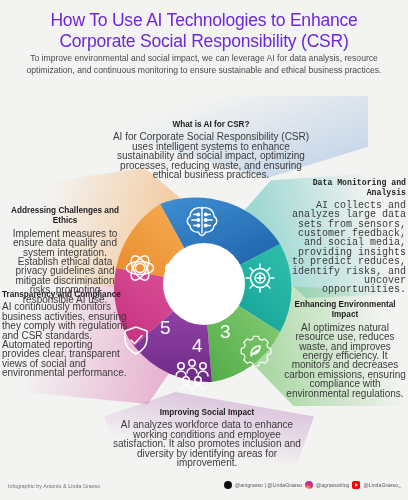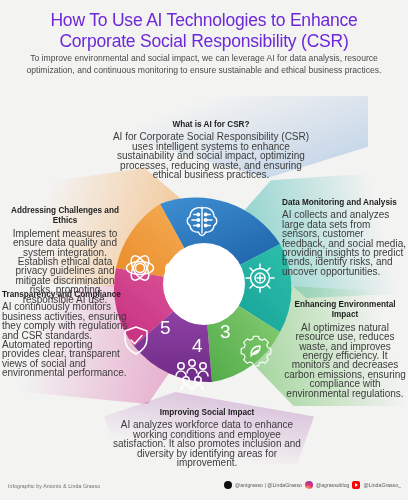--- a/index.html
+++ b/index.html
@@ -62,21 +62,21 @@
 
   
   .callout { position: absolute; z-index: 6; }
   .c-title {
     font-size: 8.2px; line-height: 10.4px; font-weight: 700; color: #1d1d1d;
     margin-bottom: 2px;
   }
   .c-body { font-size: 10px; line-height: 9.4px; color: #3c3c3c; }
 
   #callout-what   { top: 112px; left: 108px; width: 206px; text-align: center; margin-top: 8px; }
-  #callout-data   { top: 198px; left: 282px; width: 124px; text-align: left; }
+  #callout-data   { top: 178px; left: 282px; width: 124px; text-align: right; font-family: Liberation Mono, monospace; }
   #callout-env    { top: 300px; left: 284px; width: 122px; text-align: center; }
   #callout-social { top: 408px; left: 112px; width: 190px; text-align: center; }
   #callout-trans  { top: 290px; left: 2px; width: 126px; }
   #callout-chall  { top: 174px; left: 4px; width: 122px; text-align: center; margin-top: 32px; }
 
   
   #wheel { position: absolute; top: 160px; left: 104px; width: 200px; height: 250px; z-index: 4; }
   #wheel svg { display: block; }
   .seg-num {
     font-family: "Liberation Sans", sans-serif;
@@ -122,21 +122,21 @@
   <div class="blob blob-pink"></div>
   <div class="blob blob-purple"></div>
 
   <div class="callout" id="callout-what">
     <div class="c-title">What is AI for CSR?</div>
     <div class="c-body">AI for Corporate Social Responsibility (CSR) uses intelligent systems to enhance sustainability and social impact, optimizing processes, reducing waste, and ensuring ethical business practices.</div>
   </div>
 
   <div class="callout" id="callout-data">
     <div class="c-title">Data Monitoring and Analysis</div>
-    <div class="c-body">AI collects and analyzes large data sets from sensors, customer feedback, and social media, providing insights to predict trends, identify risks, and uncover opportunities.</div>
+    <div class="c-body">AI collects and analyzes large data sets from sensors, customer feedback, and social media, providing insights to predict reduces, identify risks, and uncover opportunities.</div>
   </div>
 
   <div class="callout" id="callout-env">
     <div class="c-title">Enhancing Environmental Impact</div>
     <div class="c-body">AI optimizes natural resource use, reduces waste, and improves energy efficiency. It monitors and decreases carbon emissions, ensuring compliance with environmental regulations.</div>
   </div>
 
   <div class="callout" id="callout-social">
     <div class="c-title">Improving Social Impact</div>
     <div class="c-body">AI analyzes workforce data to enhance working conditions and employee satisfaction. It also promotes inclusion and diversity by identifying areas for improvement.</div>

